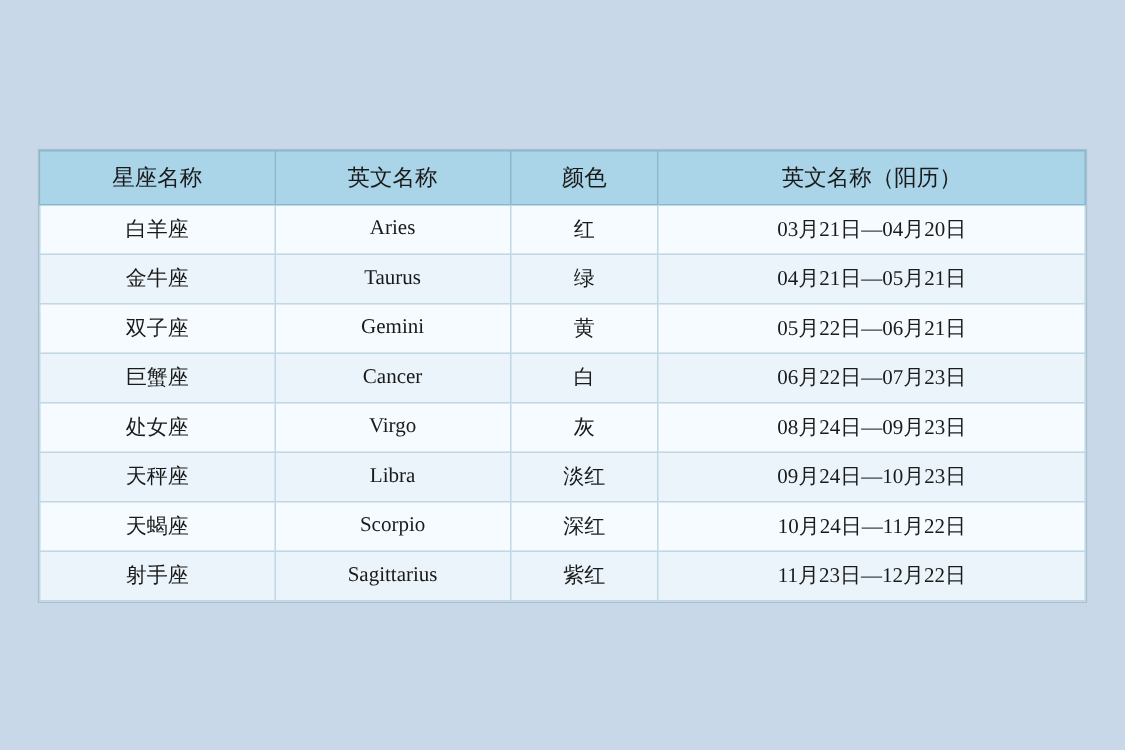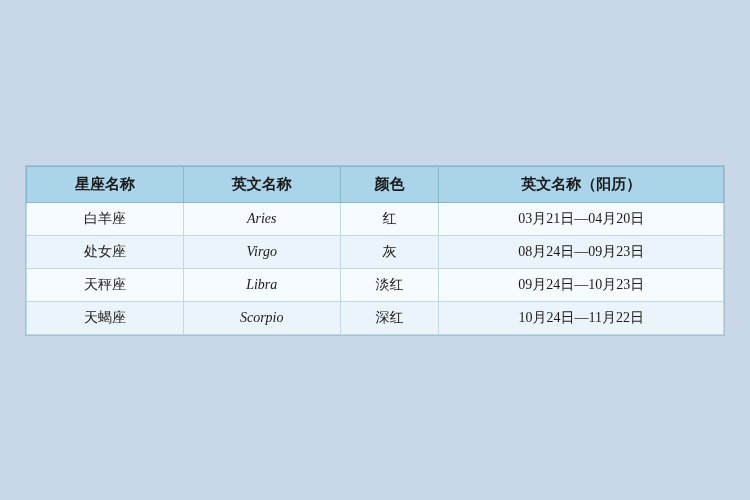--- a/index.html
+++ b/index.html
@@ -22,21 +22,21 @@
     }
 
     table {
       width: 100%;
       border-collapse: collapse;
     }
 
     thead tr th {
       background-color: #aad4e8;
       color: #1a1a1a;
-      font-weight: bold;
+      font-weight: normal;
       padding: 8px 10px;
       text-align: center;
       border: 1px solid #88b8cc;
       font-size: 15px;
     }
 
     tbody tr {
       background-color: #f5fbff;
     }
 
@@ -51,21 +51,20 @@
       color: #1a1a1a;
       font-size: 14px;
       margin-top: 31px;
     }
 
     tbody tr td:first-child {
       font-weight: normal;
     }
 
     tbody tr td:nth-child(2) {
-      font-style: italic;
       font-family: "Times New Roman", serif;
     }
   </style>
 </head>
 <body>
 
 <div class="table-container">
   <table>
     <thead>
       <tr>
@@ -76,32 +75,56 @@
       </tr>
     </thead>
     <tbody id="table-body">
     <tr>
           <td>白羊座</td>
           <td>Aries</td>
           <td>红</td>
           <td>03月21日—04月20日</td>
         </tr>
         <tr>
+          <td>金牛座</td>
+          <td>Taurus</td>
+          <td>绿</td>
+          <td>04月21日—05月21日</td>
+        </tr>
+        <tr>
+          <td>双子座</td>
+          <td>Gemini</td>
+          <td>黄</td>
+          <td>05月22日—06月21日</td>
+        </tr>
+        <tr>
+          <td>巨蟹座</td>
+          <td>Cancer</td>
+          <td>白</td>
+          <td>06月22日—07月23日</td>
+        </tr>
+        <tr>
           <td>处女座</td>
           <td>Virgo</td>
           <td>灰</td>
           <td>08月24日—09月23日</td>
         </tr>
         <tr>
           <td>天秤座</td>
           <td>Libra</td>
           <td>淡红</td>
           <td>09月24日—10月23日</td>
         </tr>
         <tr>
           <td>天蝎座</td>
           <td>Scorpio</td>
           <td>深红</td>
           <td>10月24日—11月22日</td>
         </tr>
+        <tr>
+          <td>射手座</td>
+          <td>Sagittarius</td>
+          <td>紫红</td>
+          <td>11月23日—12月22日</td>
+        </tr>
       </tbody>
   </table>
 </div>
 
 </body></html>

